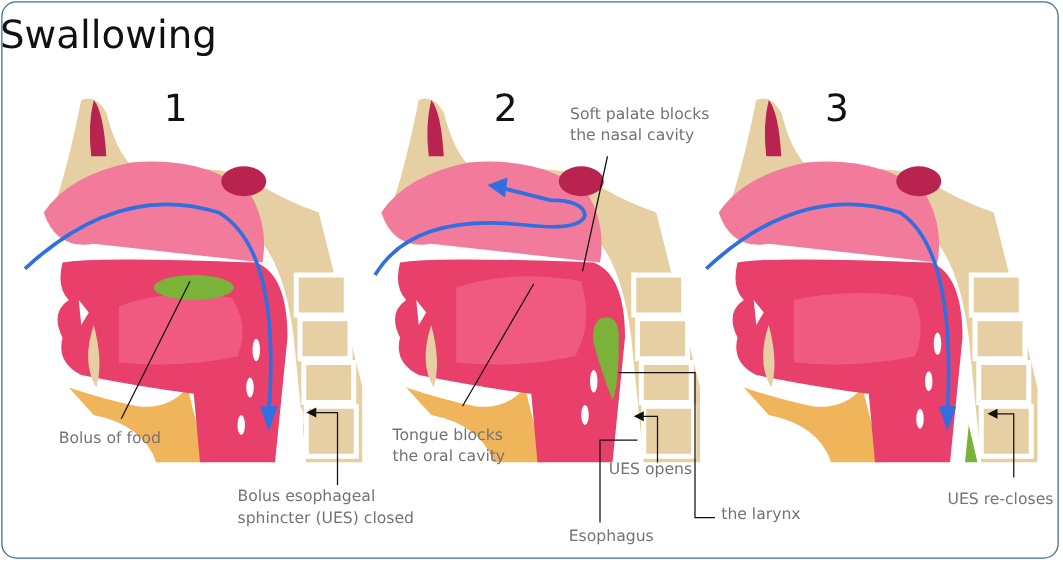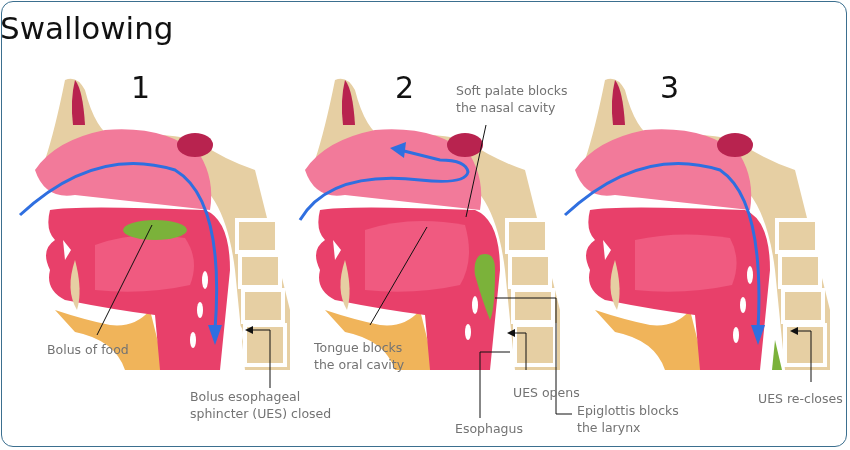--- a/index.html
+++ b/index.html
@@ -157,20 +157,19 @@
 </div>
 
 <div class="label" style="left:456px; top:82px;">
   <div>Soft palate blocks</div>
   <div>the nasal cavity</div>
 </div>
 <div class="label" style="left:314px; top:339px;">
   <div>Tongue blocks</div>
   <div>the oral cavity</div>
 </div>
-<div class="label" style="left:487px; top:384px;margin-left:26px;">UES opens</div>
+<div class="label" style="left:487px; top:366px;">UES opens</div>
 <div class="label" style="left:455px; top:420px;">Esophagus</div>
 <div class="label" style="left:577px; top:402px;">
-  <div>Epiglottis blocks</div>
   <div>the larynx</div>
 </div>
 
 <div class="label" style="left:746px; top:390px;margin-left:12px;">UES re-closes</div>
 
 </body></html>

